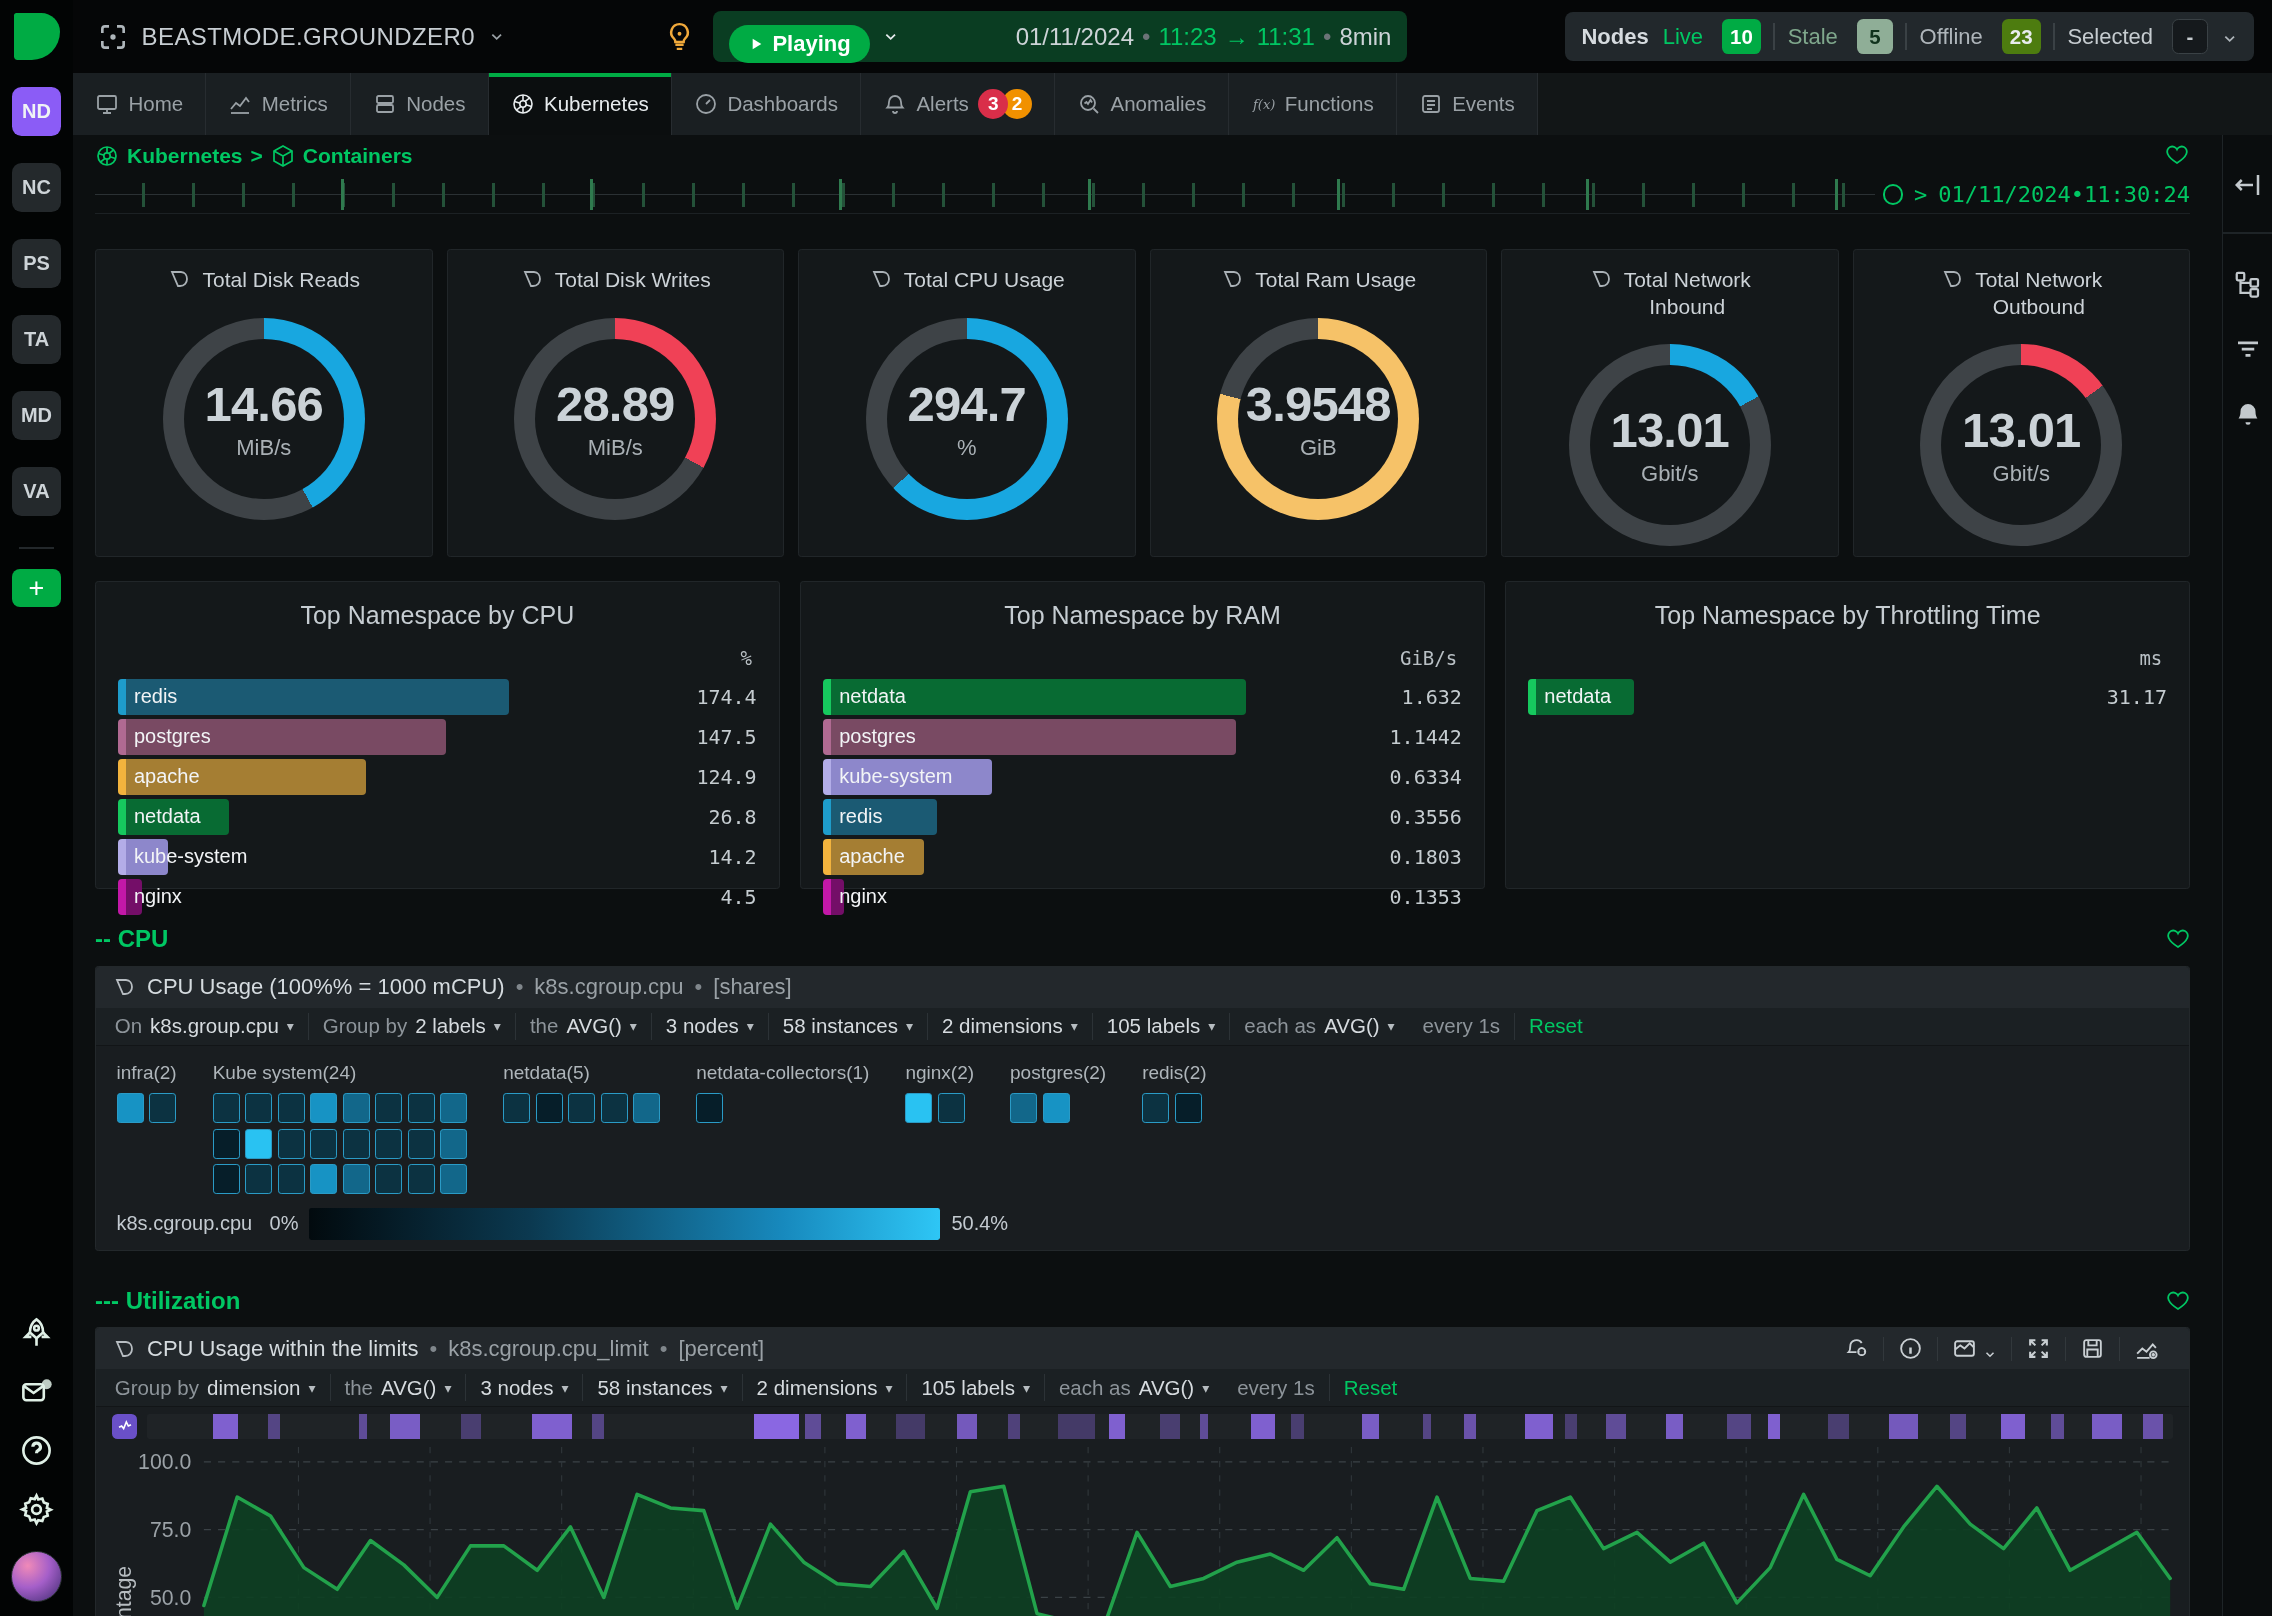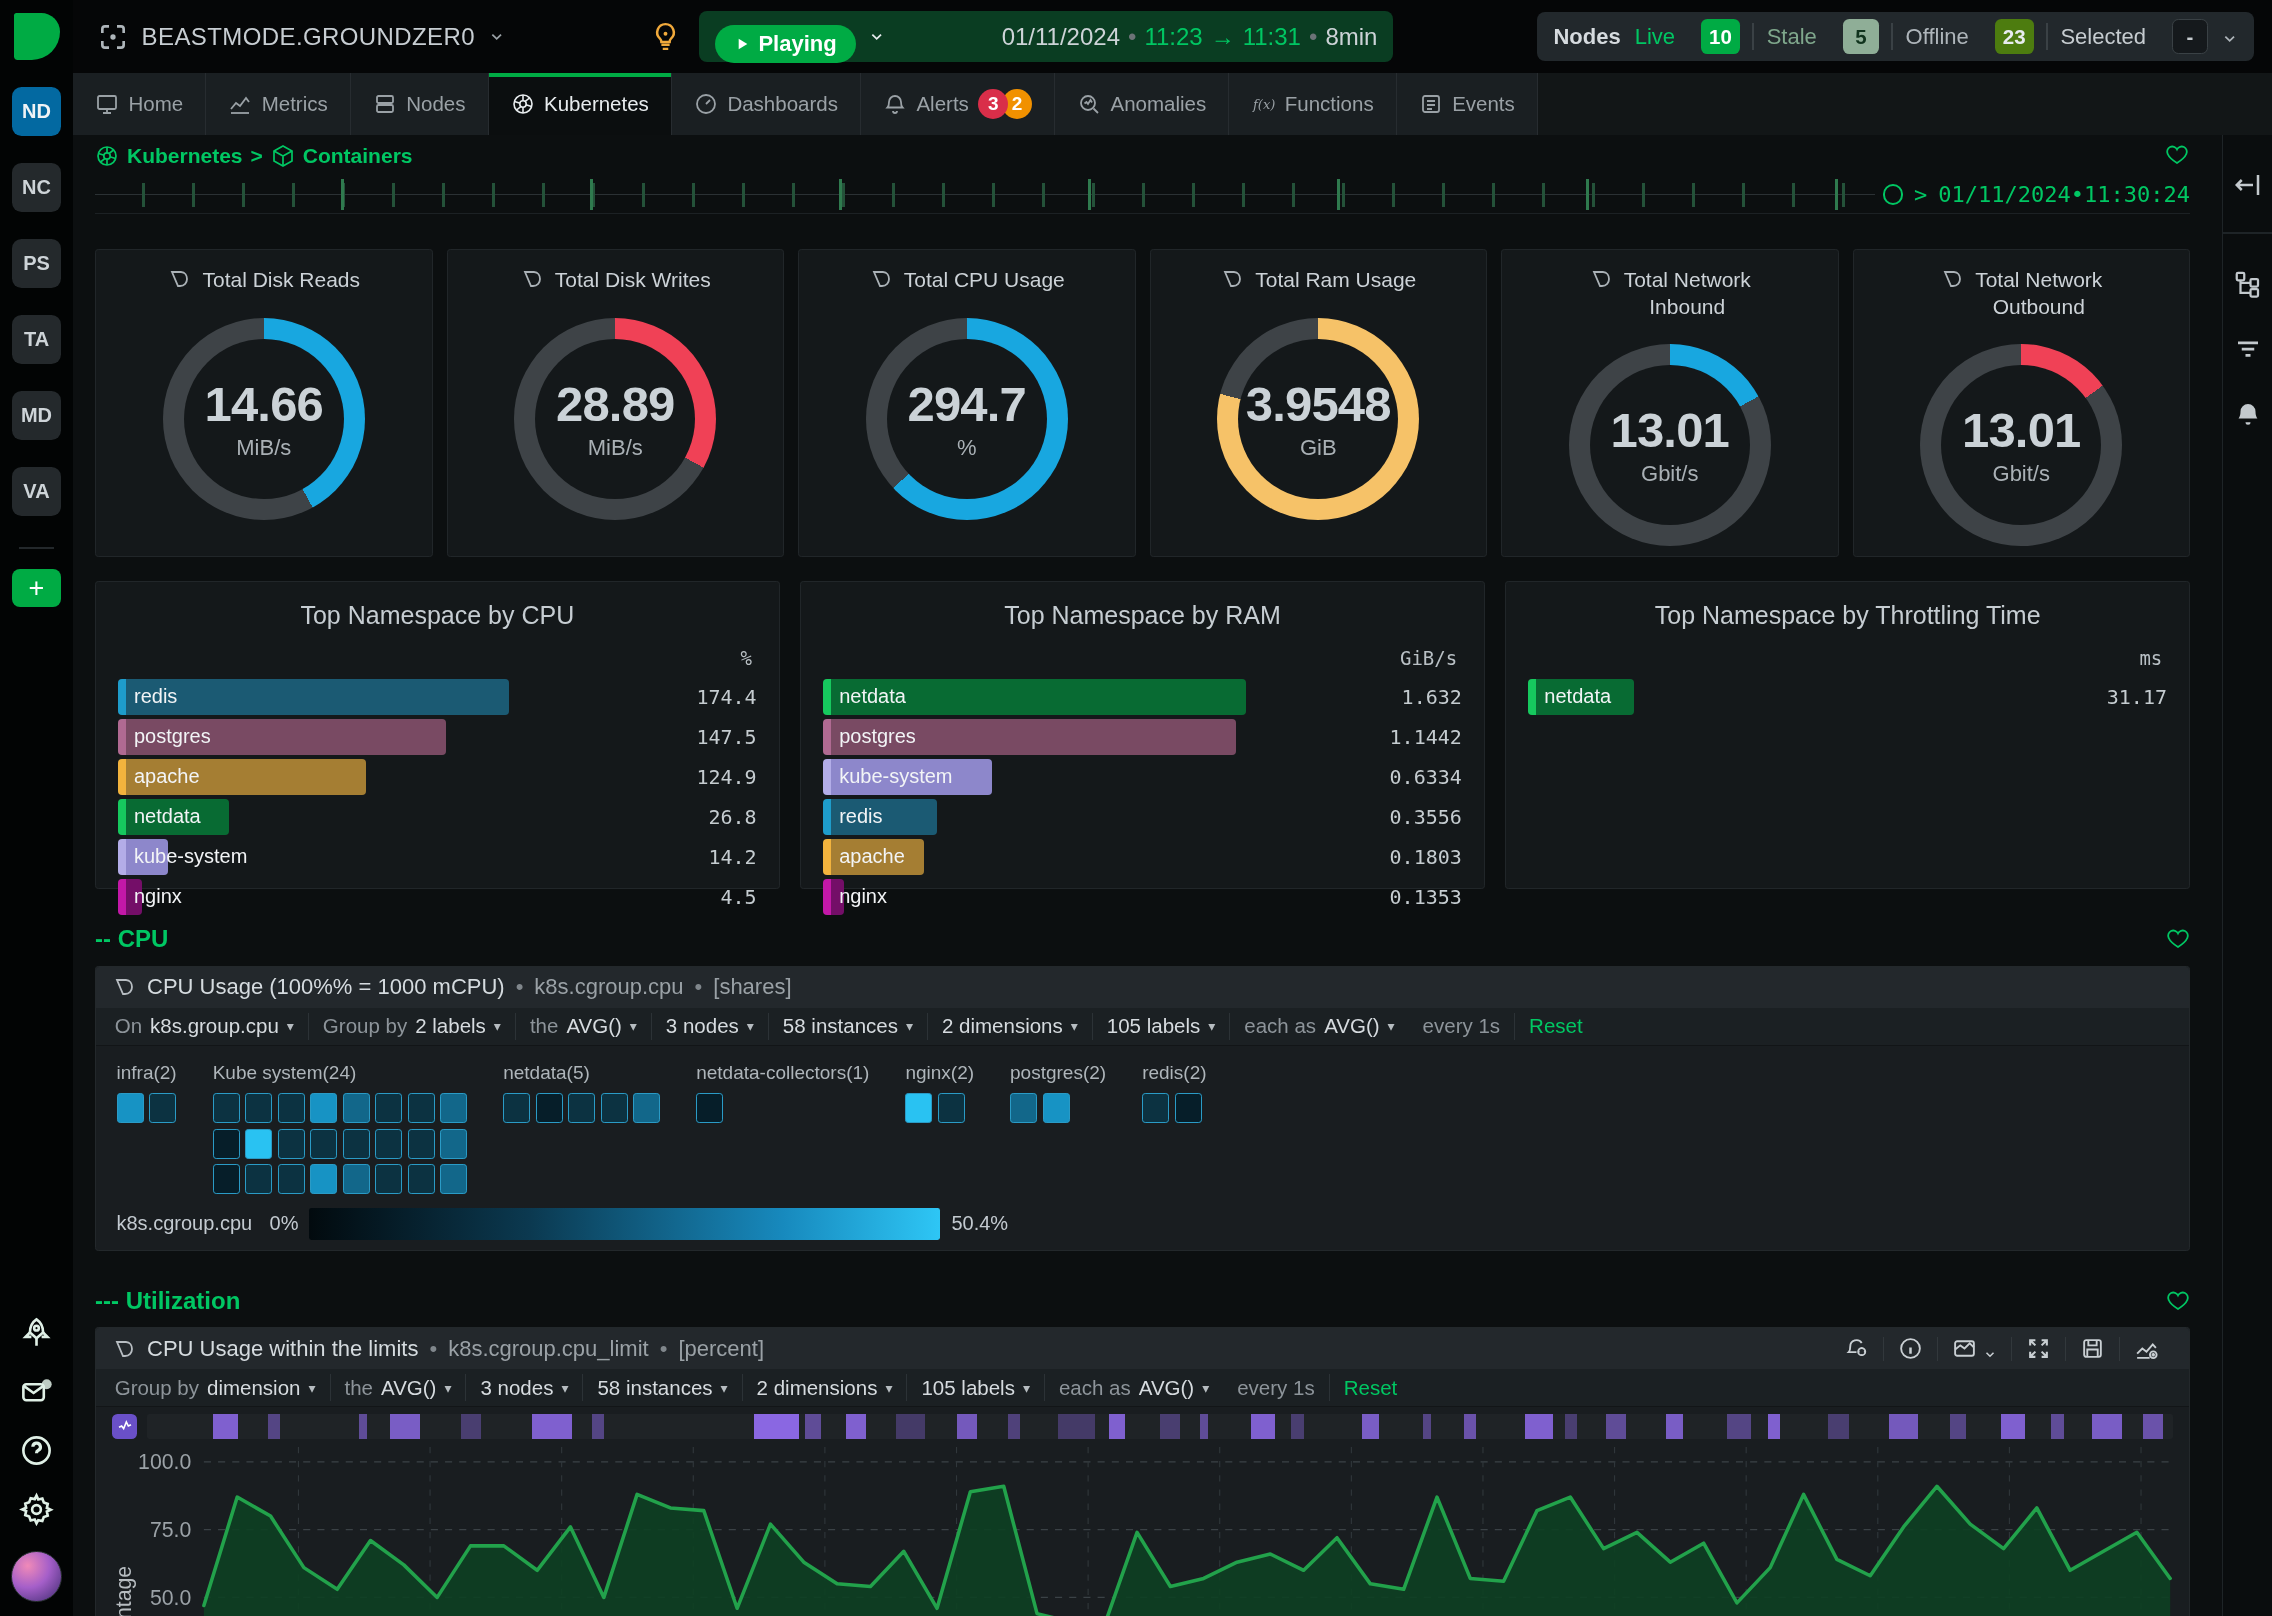--- a/index.html
+++ b/index.html
@@ -5,21 +5,21 @@
   * { box-sizing: border-box; margin: 0; padding: 0; }
   html,body { width:2273px; height:1616px; overflow:hidden; background:#0b0e0f;
     font-family:"Liberation Sans","DejaVu Sans",sans-serif; color:#cdd3d7; }
   #app { display:flex; width:2273px; height:1616px; overflow:hidden; }
 
   
   .sidebar { width:73px; background:#020404; display:flex; flex-direction:column; align-items:center; flex-shrink:0; }
   .nd-logo { width:46px; height:47px; margin:12.6px 0 27px; background:#00ab44; border-radius:3.2px 24px 36px 4.7px; }
   .space-badge { width:49px; height:49px; border-radius:9.5px; background:#24292c; color:#ced4d8;
     font-size:20px; font-weight:700; display:flex; align-items:center; justify-content:center; margin-bottom:27px; cursor:pointer;}
-  .space-badge.active { background:#0369a1; color:#f0f3f5; }
+  .space-badge.active { background:#8b5cf6; color:#f0f3f5; }
   .side-divider { width:35px; height:1.6px; background:#23282b; margin:4.7px 0 20.5px; }
   .add-space { width:49px; height:38px; border-radius:8px; background:#00ab44; color:#fff; font-size:27px;
     display:flex; align-items:center; justify-content:center; cursor:pointer; }
   .side-bottom { margin-top:auto; display:flex; flex-direction:column; align-items:center; gap:24px; padding-bottom:14px; }
   .side-bottom .sicon { width:35px; height:35px; color:#dff0e6; }
   .side-bottom .sicon svg { width:100%; height:100%; }
   .avatar { width:51px; height:51px; border-radius:50%;
     background:radial-gradient(circle at 32% 28%, #f08ab8 0%, #a55fc9 45%, #3c2a6e 100%); border:0.8px solid #2c3236;}
 
   
@@ -36,21 +36,21 @@
   .play-wrap { width:694px; height:51px; background:#0a3d22; border-radius:8px; display:flex; align-items:center; padding:0 16px; }
   .play-btn { height:38px; background:#00ab44; border-radius:19px; color:#fff; font-weight:700; font-size:22px;
     display:flex; align-items:center; gap:8px; padding:0 19px; cursor:pointer;margin-top:15px; }
   .play-btn svg { width:16px; height:16px; }
   .play-chev { margin-left:12.6px; color:#e6ebee; }
   .play-time { margin-left:auto; font-size:24px; display:flex; gap:8px; align-items:center; }
   .t-gray { color:#cdd3d7; } .t-dim { color:#6c7377; } .t-green { color:#00c763; }
   .nodes-box { background:#22282c; border-radius:8px; height:49px; display:flex; align-items:center; padding:0 16px; font-size:22px; }
   .nodes-label { font-weight:700; color:#d6dbdf; margin-right:14px; }
   .nf-sep { width:1.6px; height:27px; background:#3a4145; margin:0 12.6px; }
-  .nf { display:flex; align-items:center; gap:26px; cursor:pointer; }
+  .nf { display:flex; align-items:center; gap:19px; cursor:pointer; }
   .nf-name.live { color:#00c763; } .nf-name.stale { color:#7fa78c; } .nf-name.offline { color:#aeb5ba; } .nf-name.selected { color:#c6ccd0; }
   .nf-badge { min-width:36px; height:35px; border-radius:6.3px; display:flex; align-items:center; justify-content:center;
     font-weight:700; font-size:20.5px; padding:0 8px; }
   .nf-badge.live { background:#00ab44; color:#fff; }
   .nf-badge.stale { background:#8fae97; color:#10331d; }
   .nf-badge.offline { background:#4d7c0f; color:#e8ecee; }
   .nf-badge.selected { background:#15191c; color:#c6ccd0; border:0.8px solid #3a4145; }
   .nodes-chev { margin-left:12.6px; color:#aeb5ba; }
 
   

